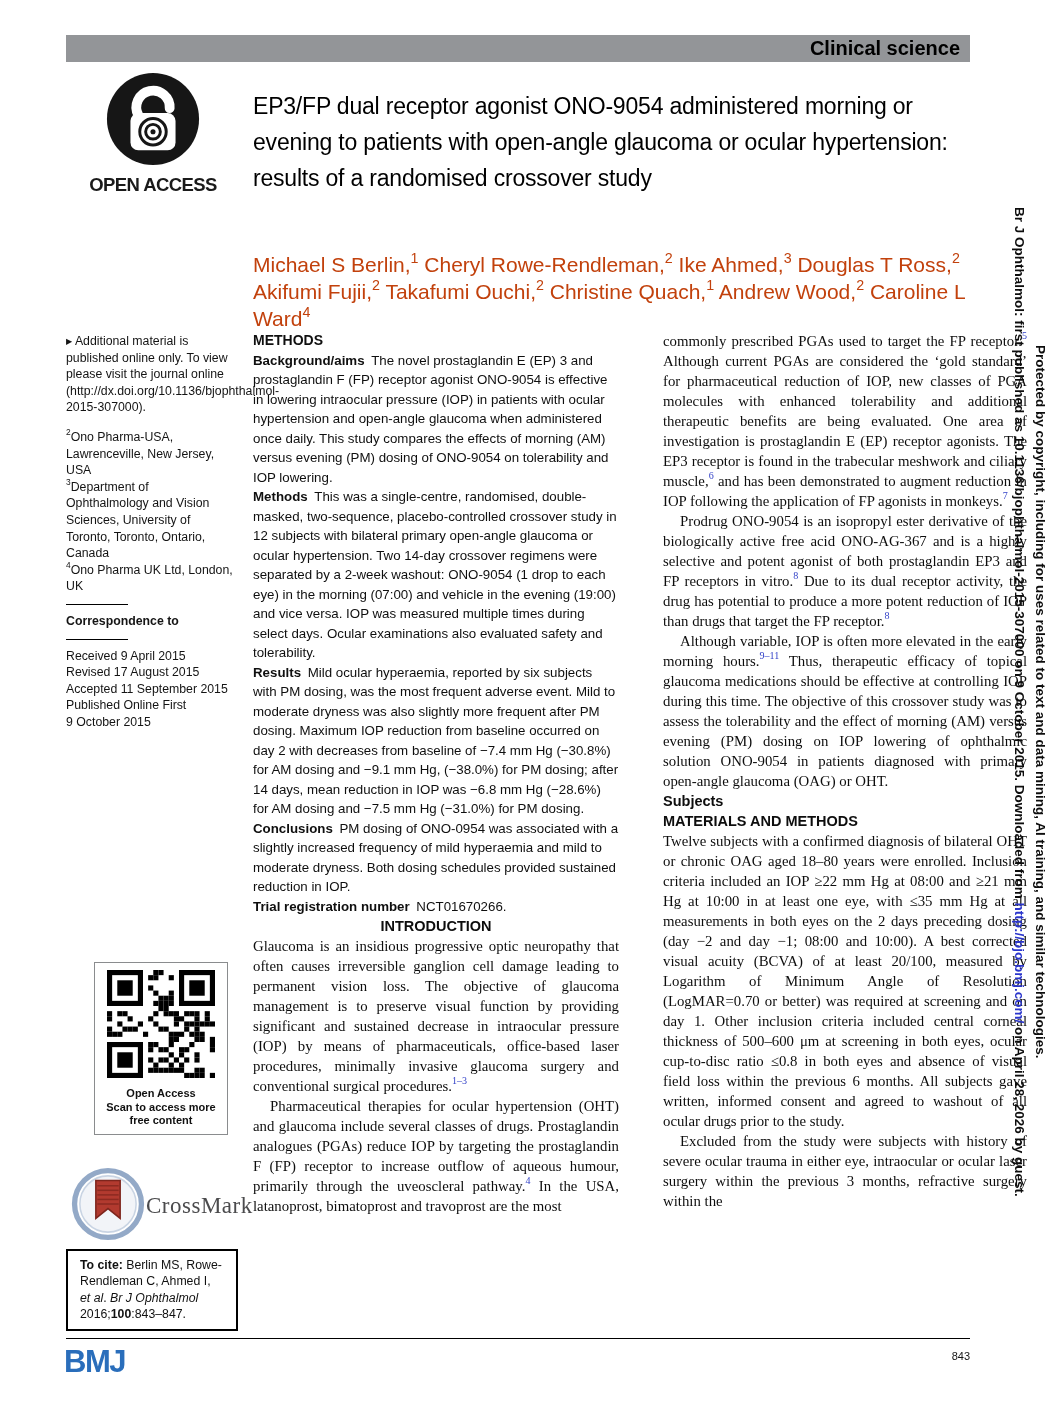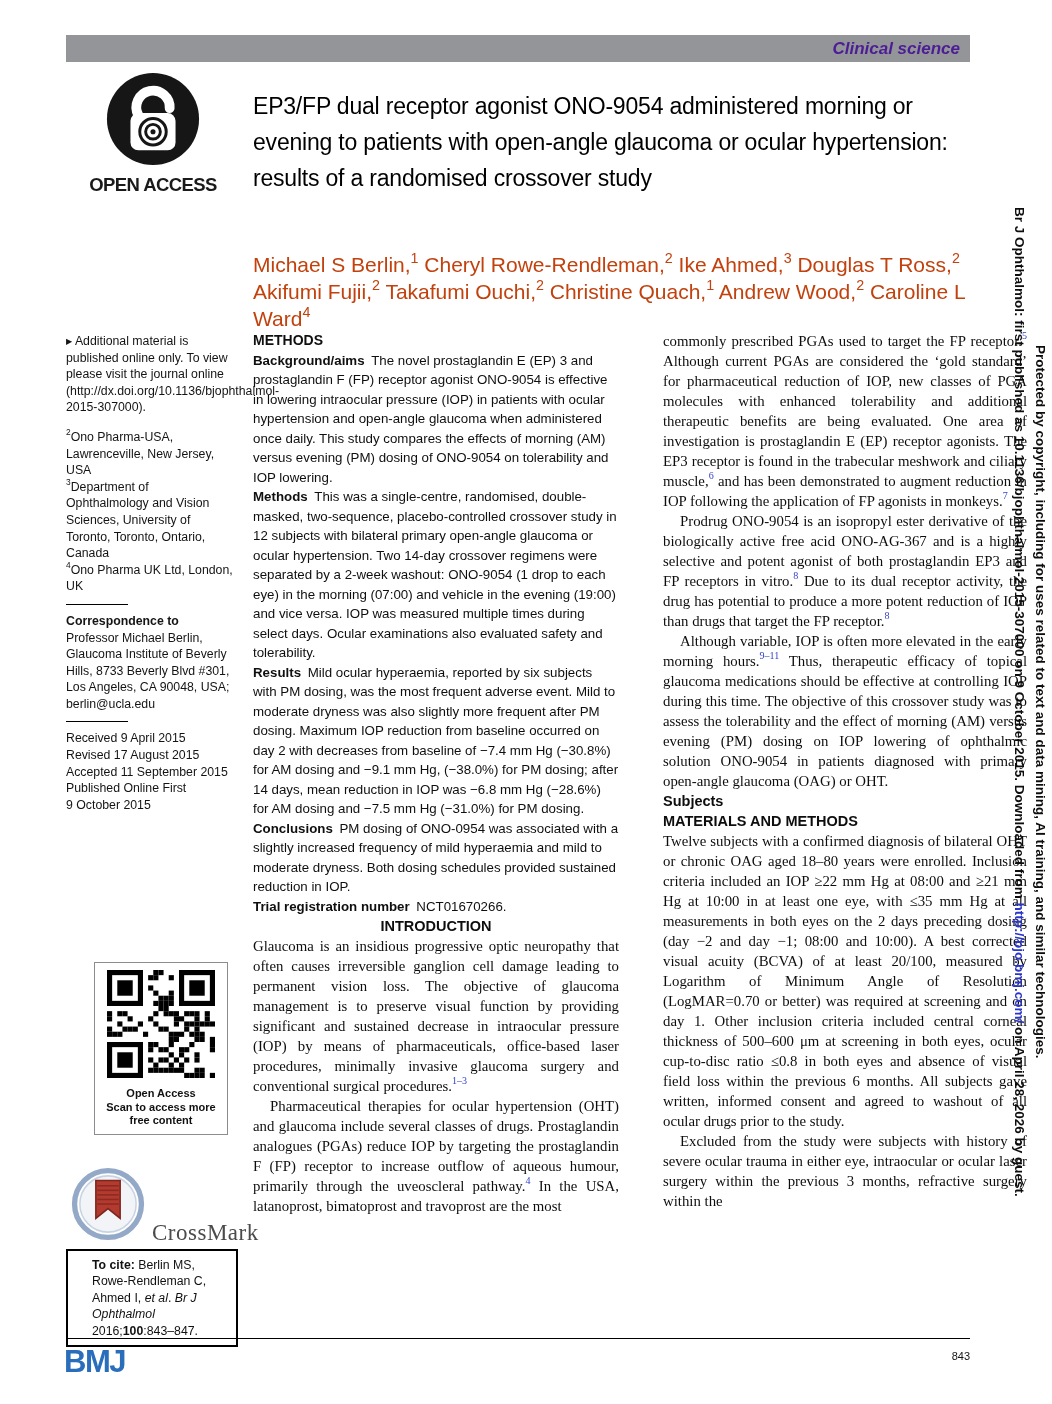--- a/index.html
+++ b/index.html
@@ -2,46 +2,46 @@
 <html><head>
 <meta charset="utf-8">
 <style>
   html,body{margin:0;padding:0;background:#ffffff;}
   .page{position:relative;width:1052px;height:1404px;background:#fff;overflow:hidden;
         font-family:"Liberation Sans",sans-serif;color:#111;}
 
   
   .banner{position:absolute;left:66px;top:35px;width:904px;height:27px;background:#939598;
           display:flex;align-items:center;justify-content:flex-end;box-sizing:border-box;padding-right:10px;}
-  .banner span{color:#4c1d95;font-weight:700;font-size:17px;font-style:italic;}
+  .banner span{color:#000000;font-weight:700;font-size:20px;}
 
   
   .oa-block{position:absolute;left:84px;top:70px;width:138px;text-align:center;}
   .oa-label{font-weight:700;font-size:18.5px;letter-spacing:-0.6px;color:#1a1a1a;margin-top:2px;}
   .title{position:absolute;left:253px;top:88px;width:700px;font-size:23px;line-height:36px;
          letter-spacing:-0.2px;color:#000000;}
   .authors{position:absolute;left:253px;top:251px;width:740px;font-size:21px;line-height:27px;color:#c2410c;}
 
   
   .col-left{position:absolute;left:66px;top:333px;width:168px;font-size:12.3px;line-height:16.6px;color:#141414;}
   .col-left p{margin:0;}
   .note{margin-bottom:13px !important;}
   .divider{width:62px;border-top:1.4px solid #000;margin:9px 0 8px 0;}
   .corr-label{font-weight:700;}
   .hist{margin-top:0;}
 
   .qr-box{position:absolute;left:94px;top:962px;width:134px;box-sizing:border-box;border:1px solid #8a8c8e;
           background:#fff;text-align:center;padding:7px 5px 6px 5px;}
   .qr-caption{font-weight:700;font-size:11px;line-height:13.5px;margin-top:5px;color:#111;}
 
-  .crossmark{position:absolute;left:70px;top:1166px;width:170px;display:flex;align-items:flex-end;gap:6px;}
+  .crossmark{position:absolute;left:70px;top:1166px;width:170px;display:flex;align-items:center;gap:0;}
   .crossmark-label{font-family:"Liberation Serif",serif;font-size:23px;color:#4b4b4d;letter-spacing:0.5px;}
 
   .tocite{position:absolute;left:66px;top:1249px;width:172px;box-sizing:border-box;border:2px solid #000;
-          padding:6px 24px;font-size:12.3px;line-height:16.4px;}
+          padding:6px 12px;font-size:12.3px;line-height:16.4px;}
 
   
   .col-mid{position:absolute;left:253px;top:331px;width:366px;}
   .col-right{position:absolute;left:663px;top:331px;width:364px;}
 
   .abstract{font-size:13.3px;line-height:19.5px;color:#0f0f0f;}
   .abstract p{margin:0;}
   .abs-head{font-weight:700;font-size:14px;margin:0 0 2px 0;}
 
   .serif{font-family:"Liberation Serif",serif;font-size:14.8px;line-height:20px;text-align:justify;color:#0d0d0d;}
@@ -100,21 +100,20 @@
     <div><span>Akifumi Fujii,</span><sup class="seg-asup">2</sup><span> Takafumi Ouchi,</span><sup class="seg-asup">2</sup><span> Christine Quach,</span><sup class="seg-asup">1</sup><span> Andrew Wood,</span><sup class="seg-asup">2</sup><span> Caroline L Ward</span><sup class="seg-asup">4</sup></div>
   </div>
 
   <div class="col-left">
     <p class="note">▸ Additional material is published online only. To view please visit the journal online (http://dx.doi.org/10.1136/bjophthalmol-2015-307000).</p>
     <p><sup class="seg-asup">2</sup><span>Ono Pharma-USA, Lawrenceville, New Jersey, USA</span></p>
     <p><sup class="seg-asup">3</sup><span>Department of Ophthalmology and Vision Sciences, University of Toronto, Toronto, Ontario, Canada</span></p>
     <p><sup class="seg-asup">4</sup><span>Ono Pharma UK Ltd, London, UK</span></p>
     <div class="divider"></div>
     <p class="corr-label">Correspondence to</p>
-    <p>Professor Michael Berlin, Glaucoma Institute of Beverly Hills, 8733 Beverly Blvd #301, Los Angeles, CA 90048, USA; berlin@ucla.edu</p>
     <div class="divider"></div>
     <p class="hist">Received 9 April 2015</p>
     <p class="hist">Revised 17 August 2015</p>
     <p class="hist">Accepted 11 September 2015</p>
     <p class="hist">Published Online First</p>
     <p class="hist">9 October 2015</p>
   </div>
 
   <div class="qr-box">
     <svg id="qr-pattern" width="108" height="108" viewBox="0 0 105 105">

